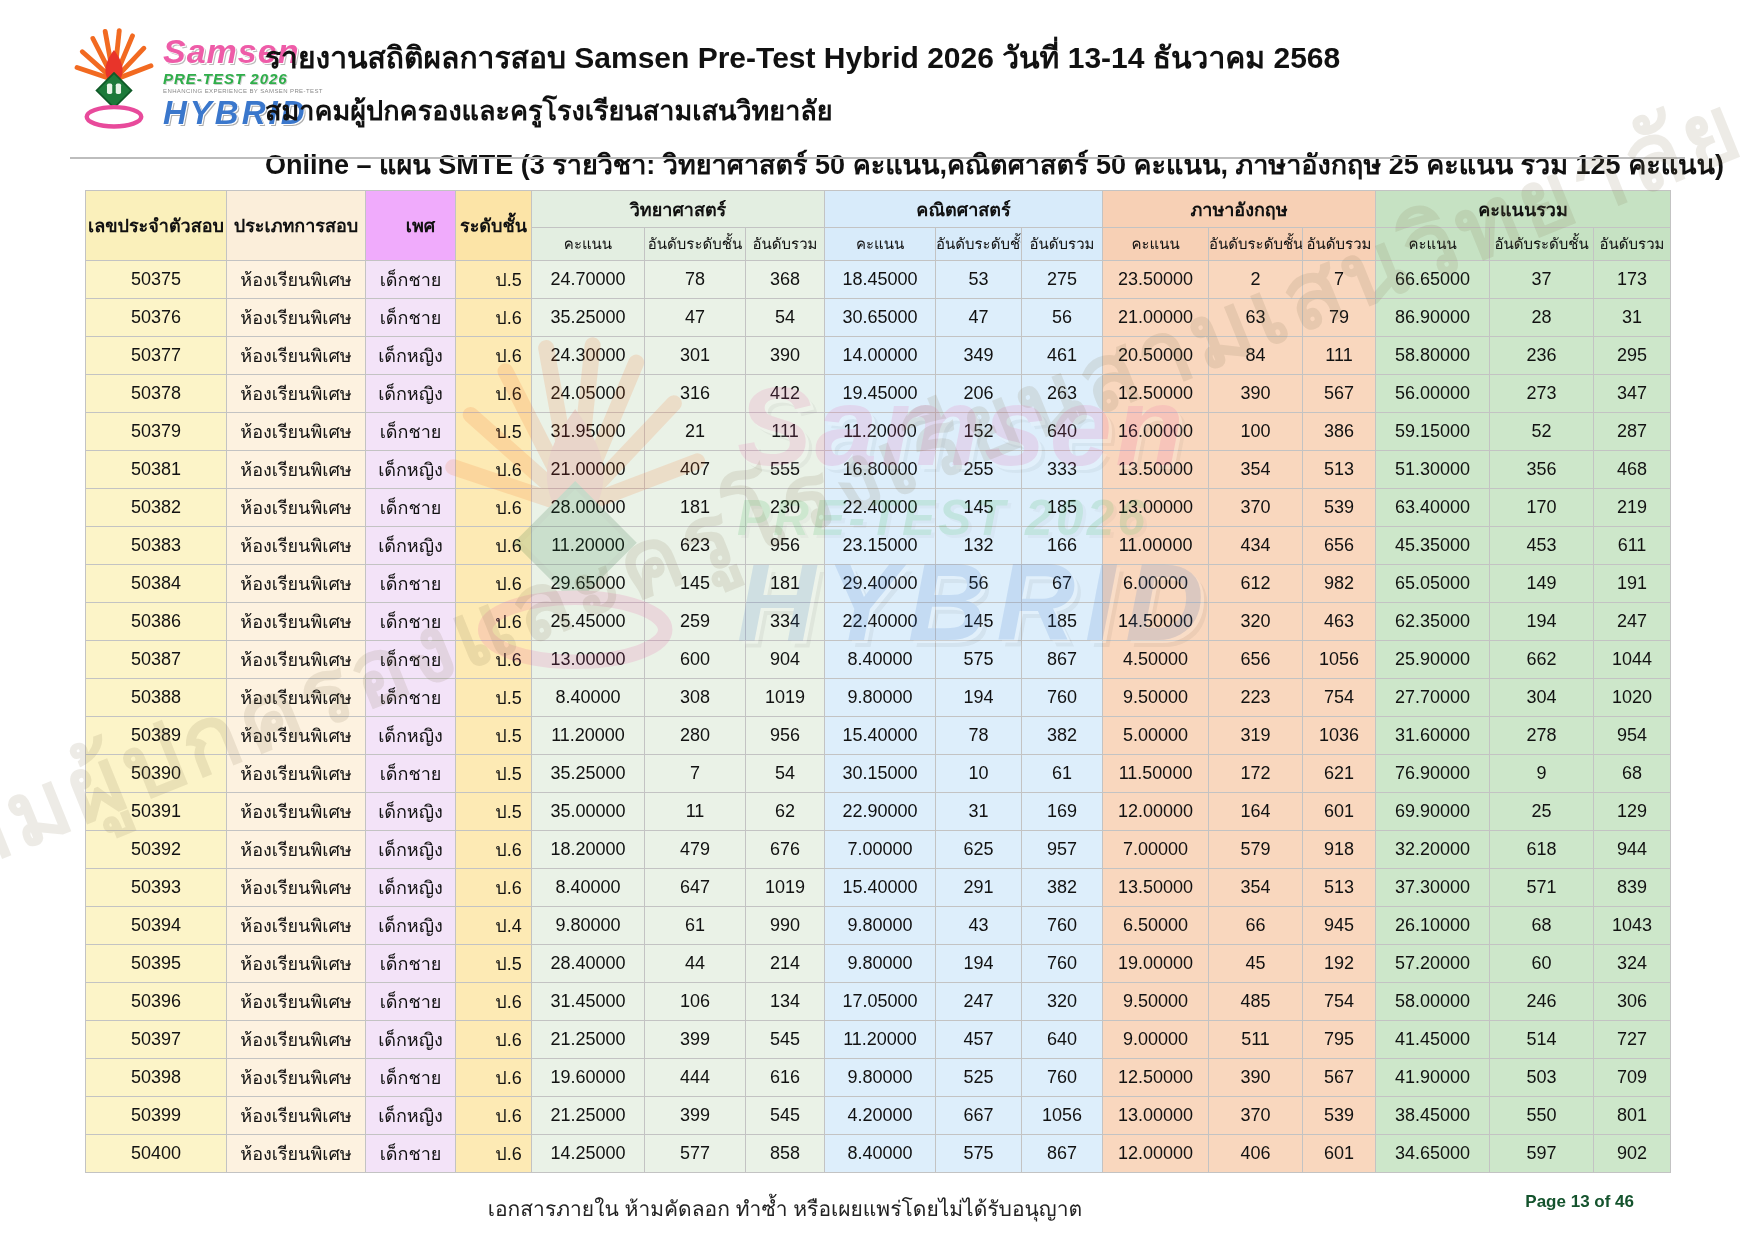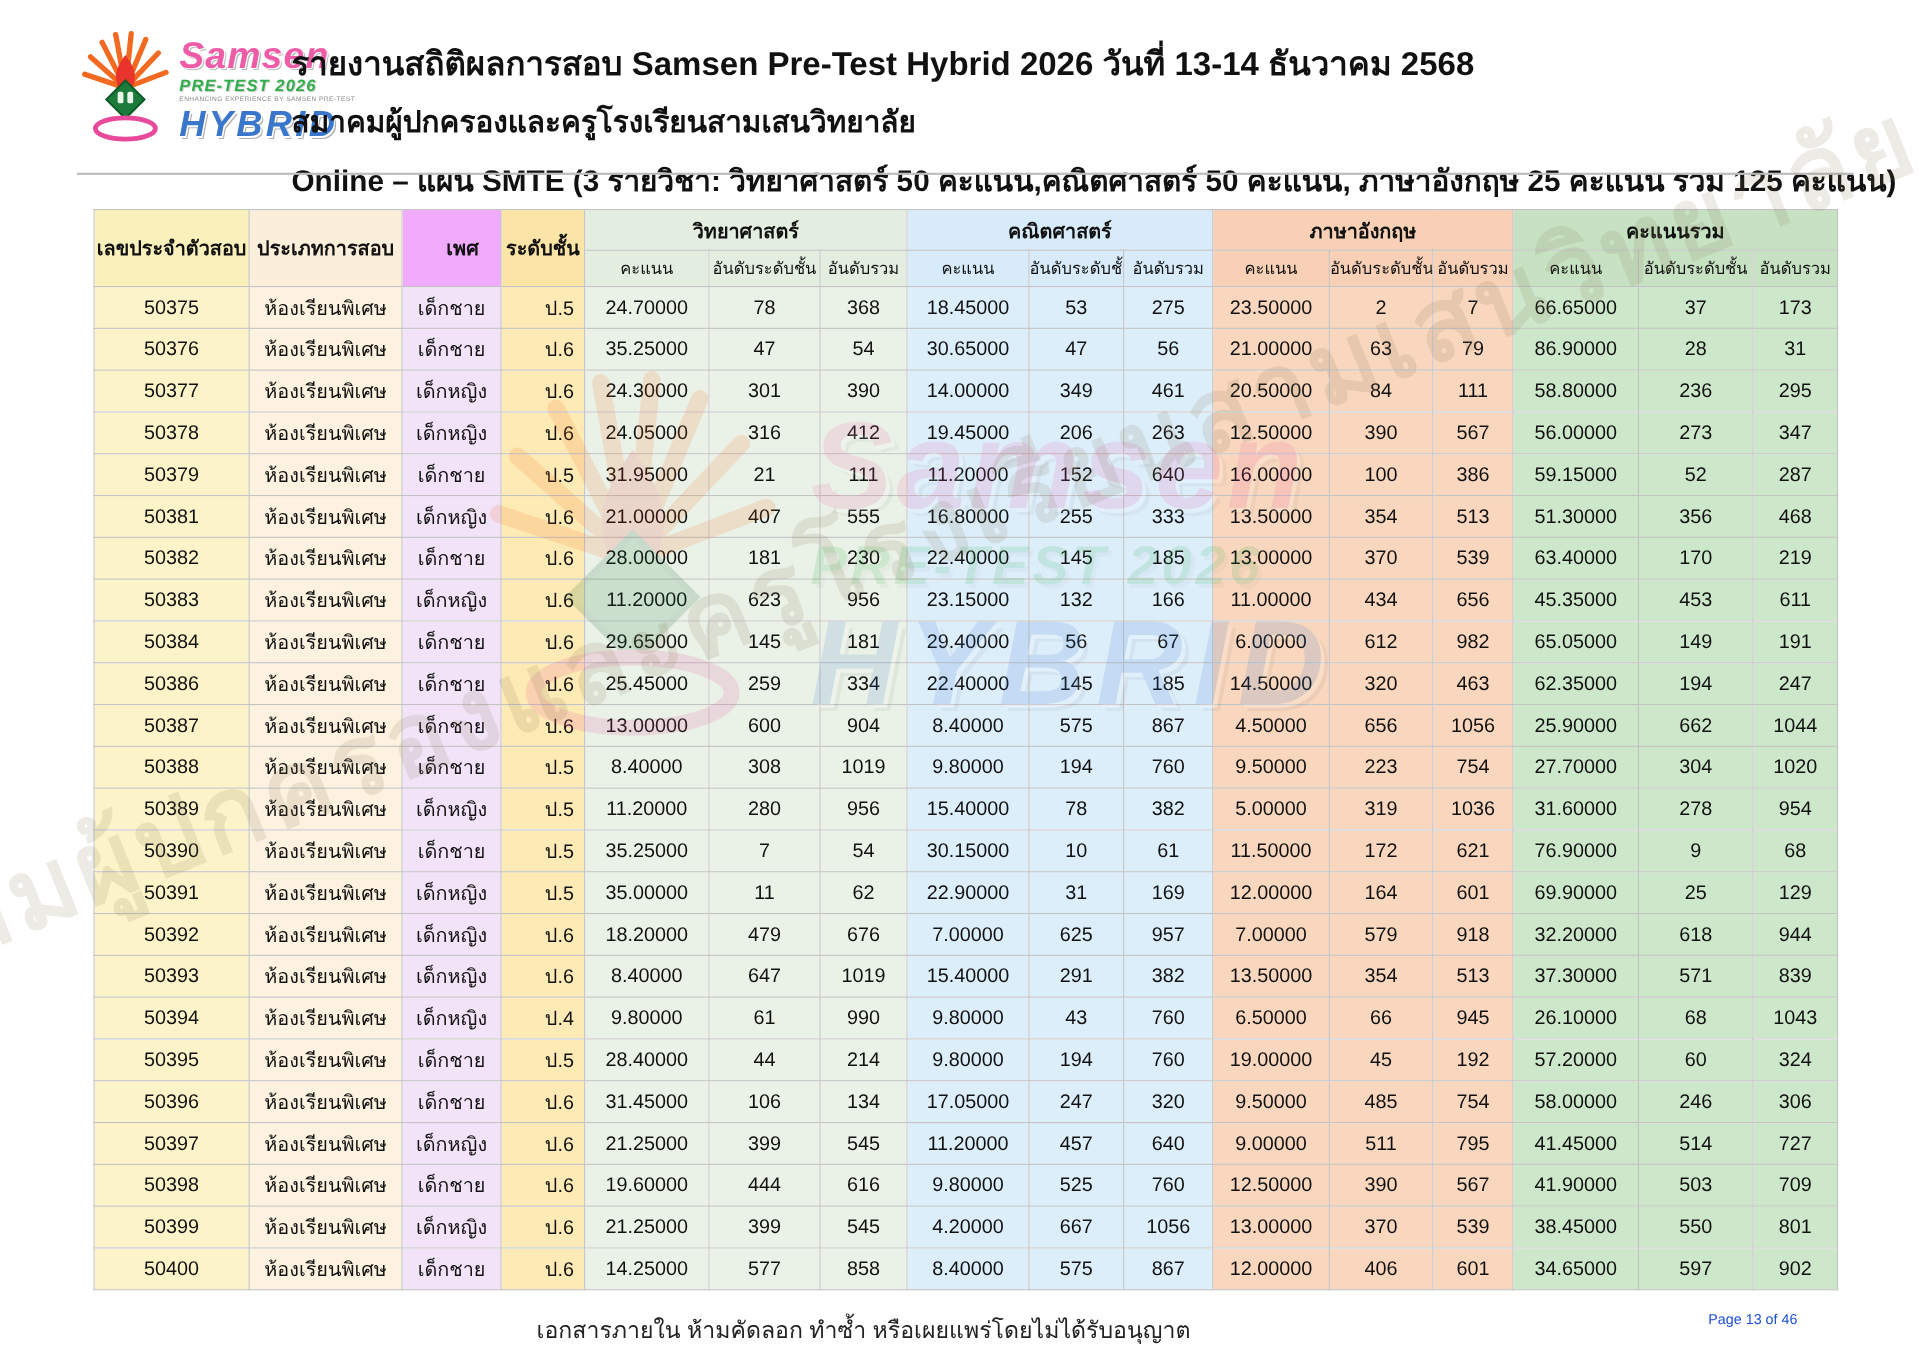--- a/index.html
+++ b/index.html
@@ -47,21 +47,21 @@
   .c2  { background:#f3e3f8;margin-top:36px; }
   .c3  { background:#fdeab4;padding-left:30px; }
   .c4, .c5, .c6    { background:#eaf2e7; }
   .c7, .c8, .c9    { background:#ddeefb; }
   .c10,.c11,.c12   { background:#f9d7be; }
   .c13,.c14,.c15   { background:#cde7ca; }
 
   
   .foot-note { position:absolute; left:85px; top:1192px; width:1400px; text-align:center;
                font-size:21px; color:#222; }
-  .page-num  { position:absolute; top:1192px; right:120px; font-size:13px; color:#1d4ed8; }
+  .page-num  { position:absolute; top:1192px; right:120px; font-size:17px; color:#14532d;font-weight:bold; }
 
   
   .wm-text { position:absolute; left:-250px; top:845px; font-size:92px; font-weight:600;
              color:rgba(128,110,80,0.14); transform:rotate(-22deg); transform-origin:0 0;
              white-space:nowrap; letter-spacing:5px; z-index:6; pointer-events:none; }
   .wm-logo { position:absolute; left:430px; top:330px; transform:scale(3.3);
              transform-origin:0 0; opacity:0.15; z-index:5; pointer-events:none;
              width:200px; height:110px; display:flex; align-items:center; }
 </style>
 </head>

